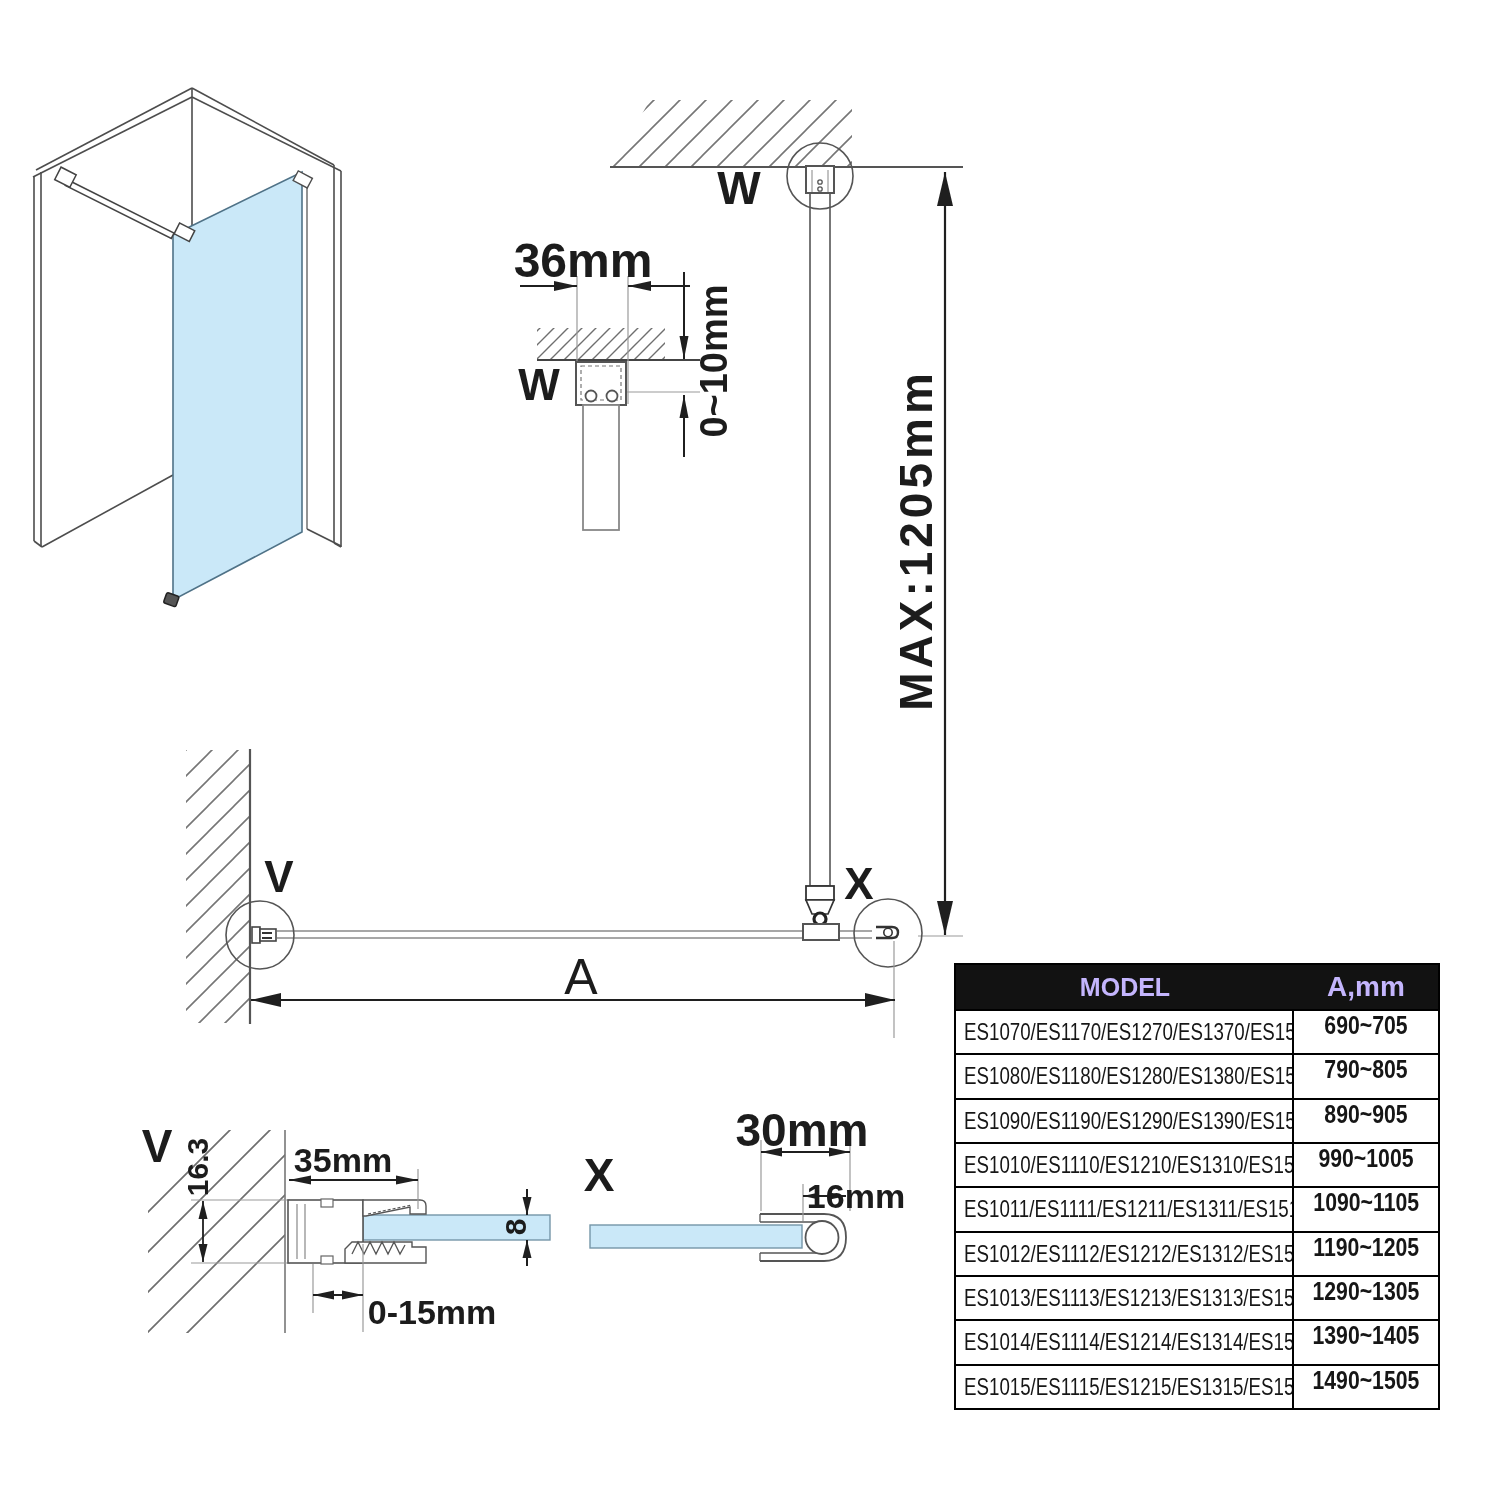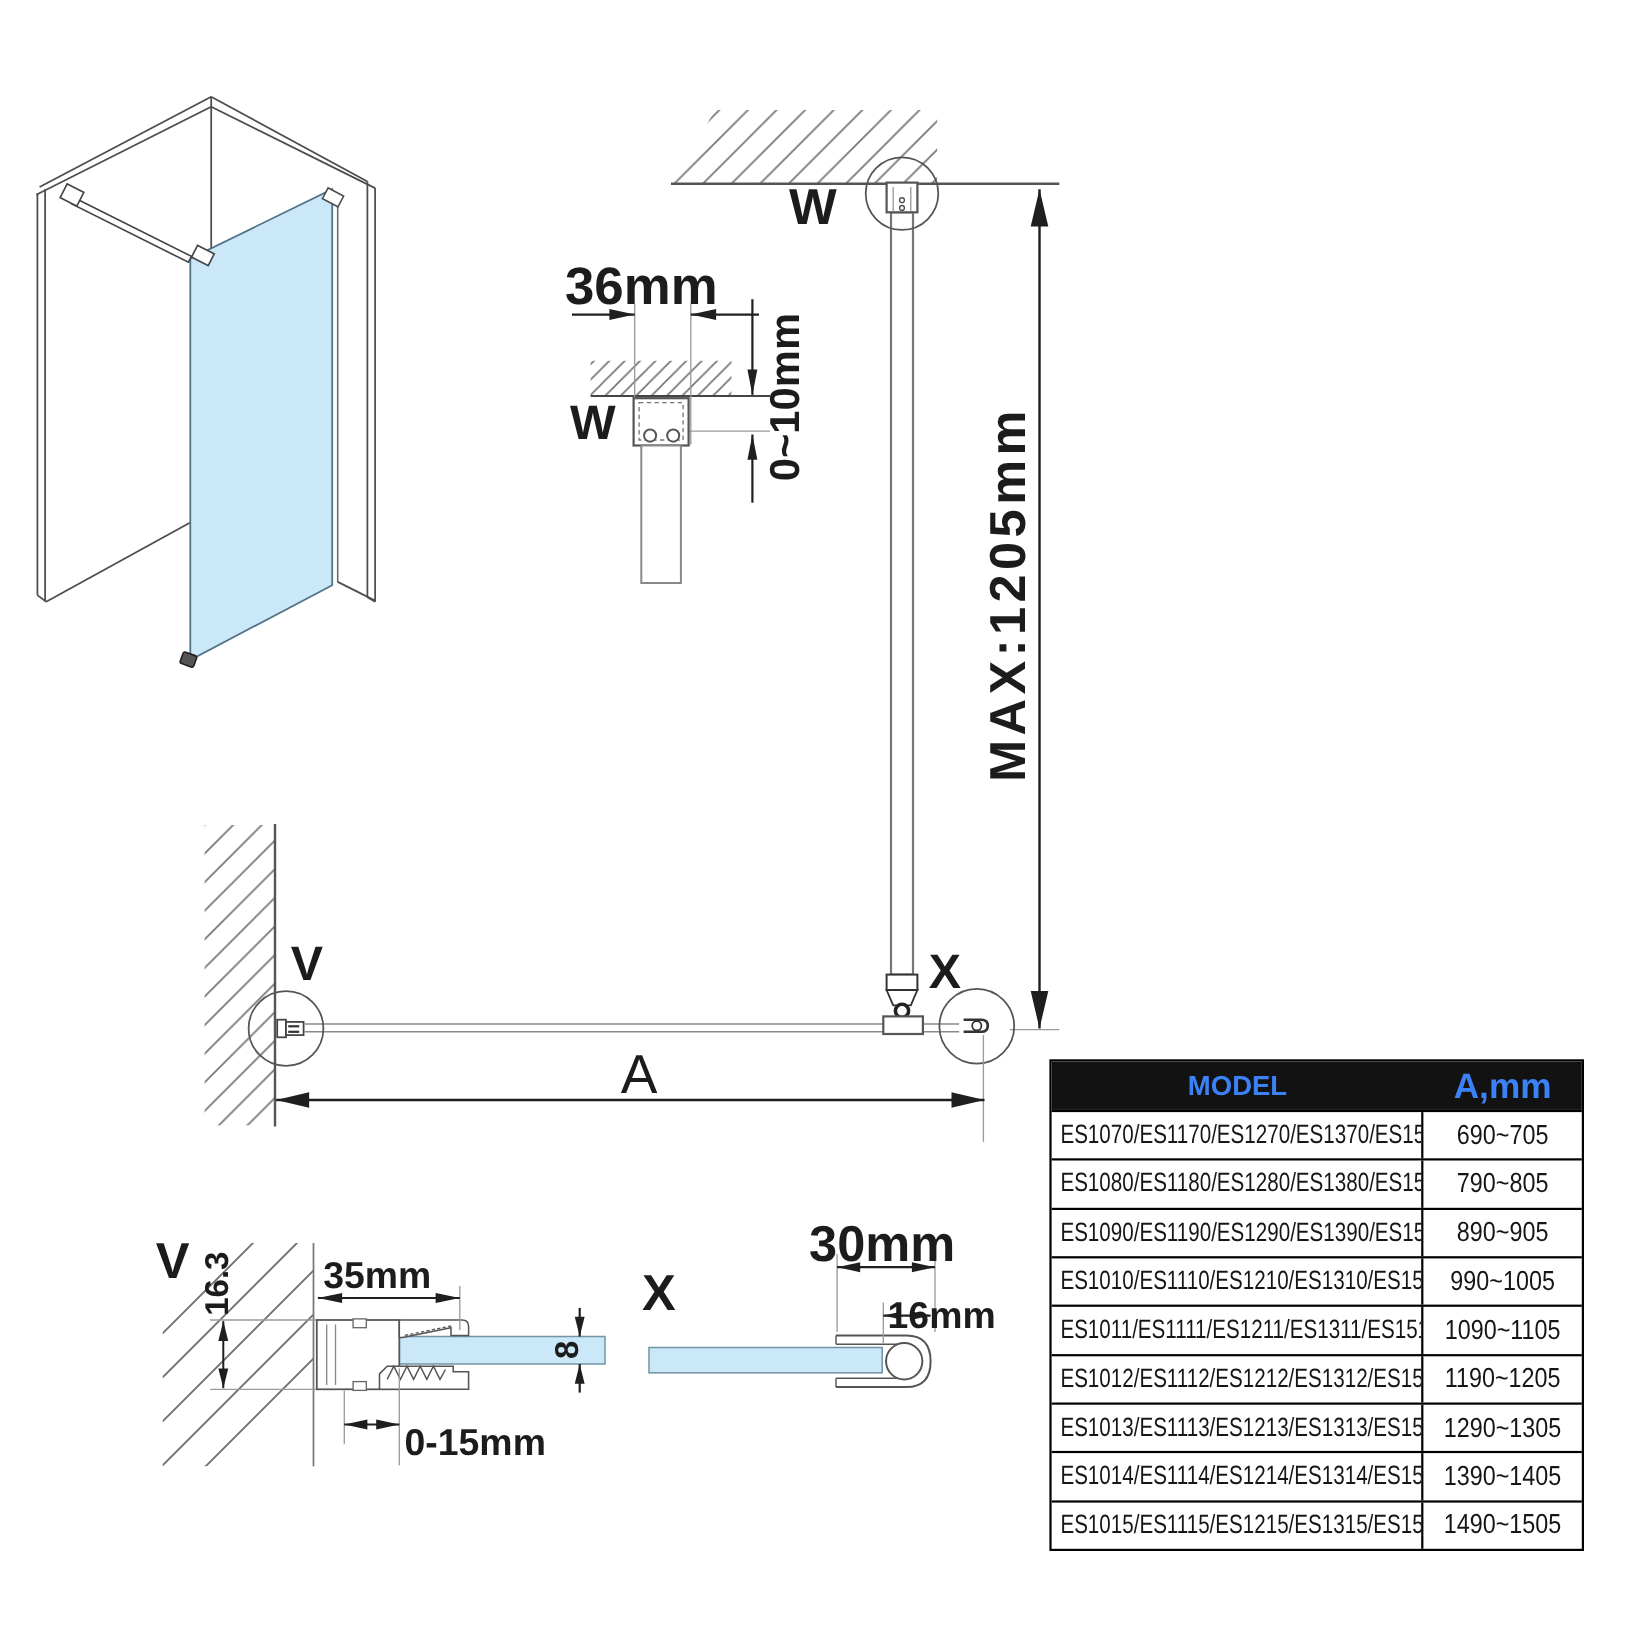--- a/index.html
+++ b/index.html
@@ -6,30 +6,30 @@
   #canvas{position:relative;width:1500px;height:1500px;background:#ffffff;overflow:hidden;
           font-family:"Liberation Sans",sans-serif;}
   svg{position:absolute;left:0;top:0;}
   .lbl{position:absolute;transform:translate(-50%,-50%);font-weight:700;color:#1c1c1c;
        white-space:nowrap;line-height:1;}
   .lbl.rot{transform:translate(-50%,-50%) rotate(-90deg);}
   .lbl.reg{font-weight:400;}
   
   .tbl{position:absolute;left:954px;top:963px;width:486px;height:447px;border:2px solid #000;
        box-sizing:border-box;display:flex;flex-direction:column;background:#fff;}
-  .tbl-header{height:44px;background:#121212;color:#3b82f6;display:flex;flex:none;}
+  .tbl-header{height:44px;background:#121212;color:#c4b5fd;display:flex;flex:none;}
   .th-model{width:338px;display:flex;align-items:center;justify-content:center;
             font-weight:700;font-size:25px;}
-  .th-a{flex:1;display:flex;align-items:center;justify-content:center;font-weight:700;font-size:32px;}
+  .th-a{flex:1;display:flex;align-items:center;justify-content:center;font-weight:700;font-size:28px;}
   .trow{flex:1;display:flex;border-top:2px solid #000;}
   .tc-model{width:338px;border-right:2px solid #000;display:flex;align-items:center;
             padding-left:8px;box-sizing:border-box;overflow:hidden;}
   .tc-model span{display:inline-block;transform:scaleX(0.78);transform-origin:left center;
             font-size:24px;color:#161616;white-space:nowrap;}
-  .tc-a{flex:1;display:flex;align-items:center;justify-content:center;overflow:hidden;}
+  .tc-a{flex:1;display:flex;justify-content:center;overflow:hidden;font-weight:bold;}
   .tc-a span{display:inline-block;transform:scaleX(0.85);transform-origin:center;
             font-size:25px;color:#161616;white-space:nowrap;}
 </style>
 </head>
 <body>
 
 <div id="canvas">
 
   <svg width="1500" height="1500" viewBox="0 0 1500 1500">
     <defs>

